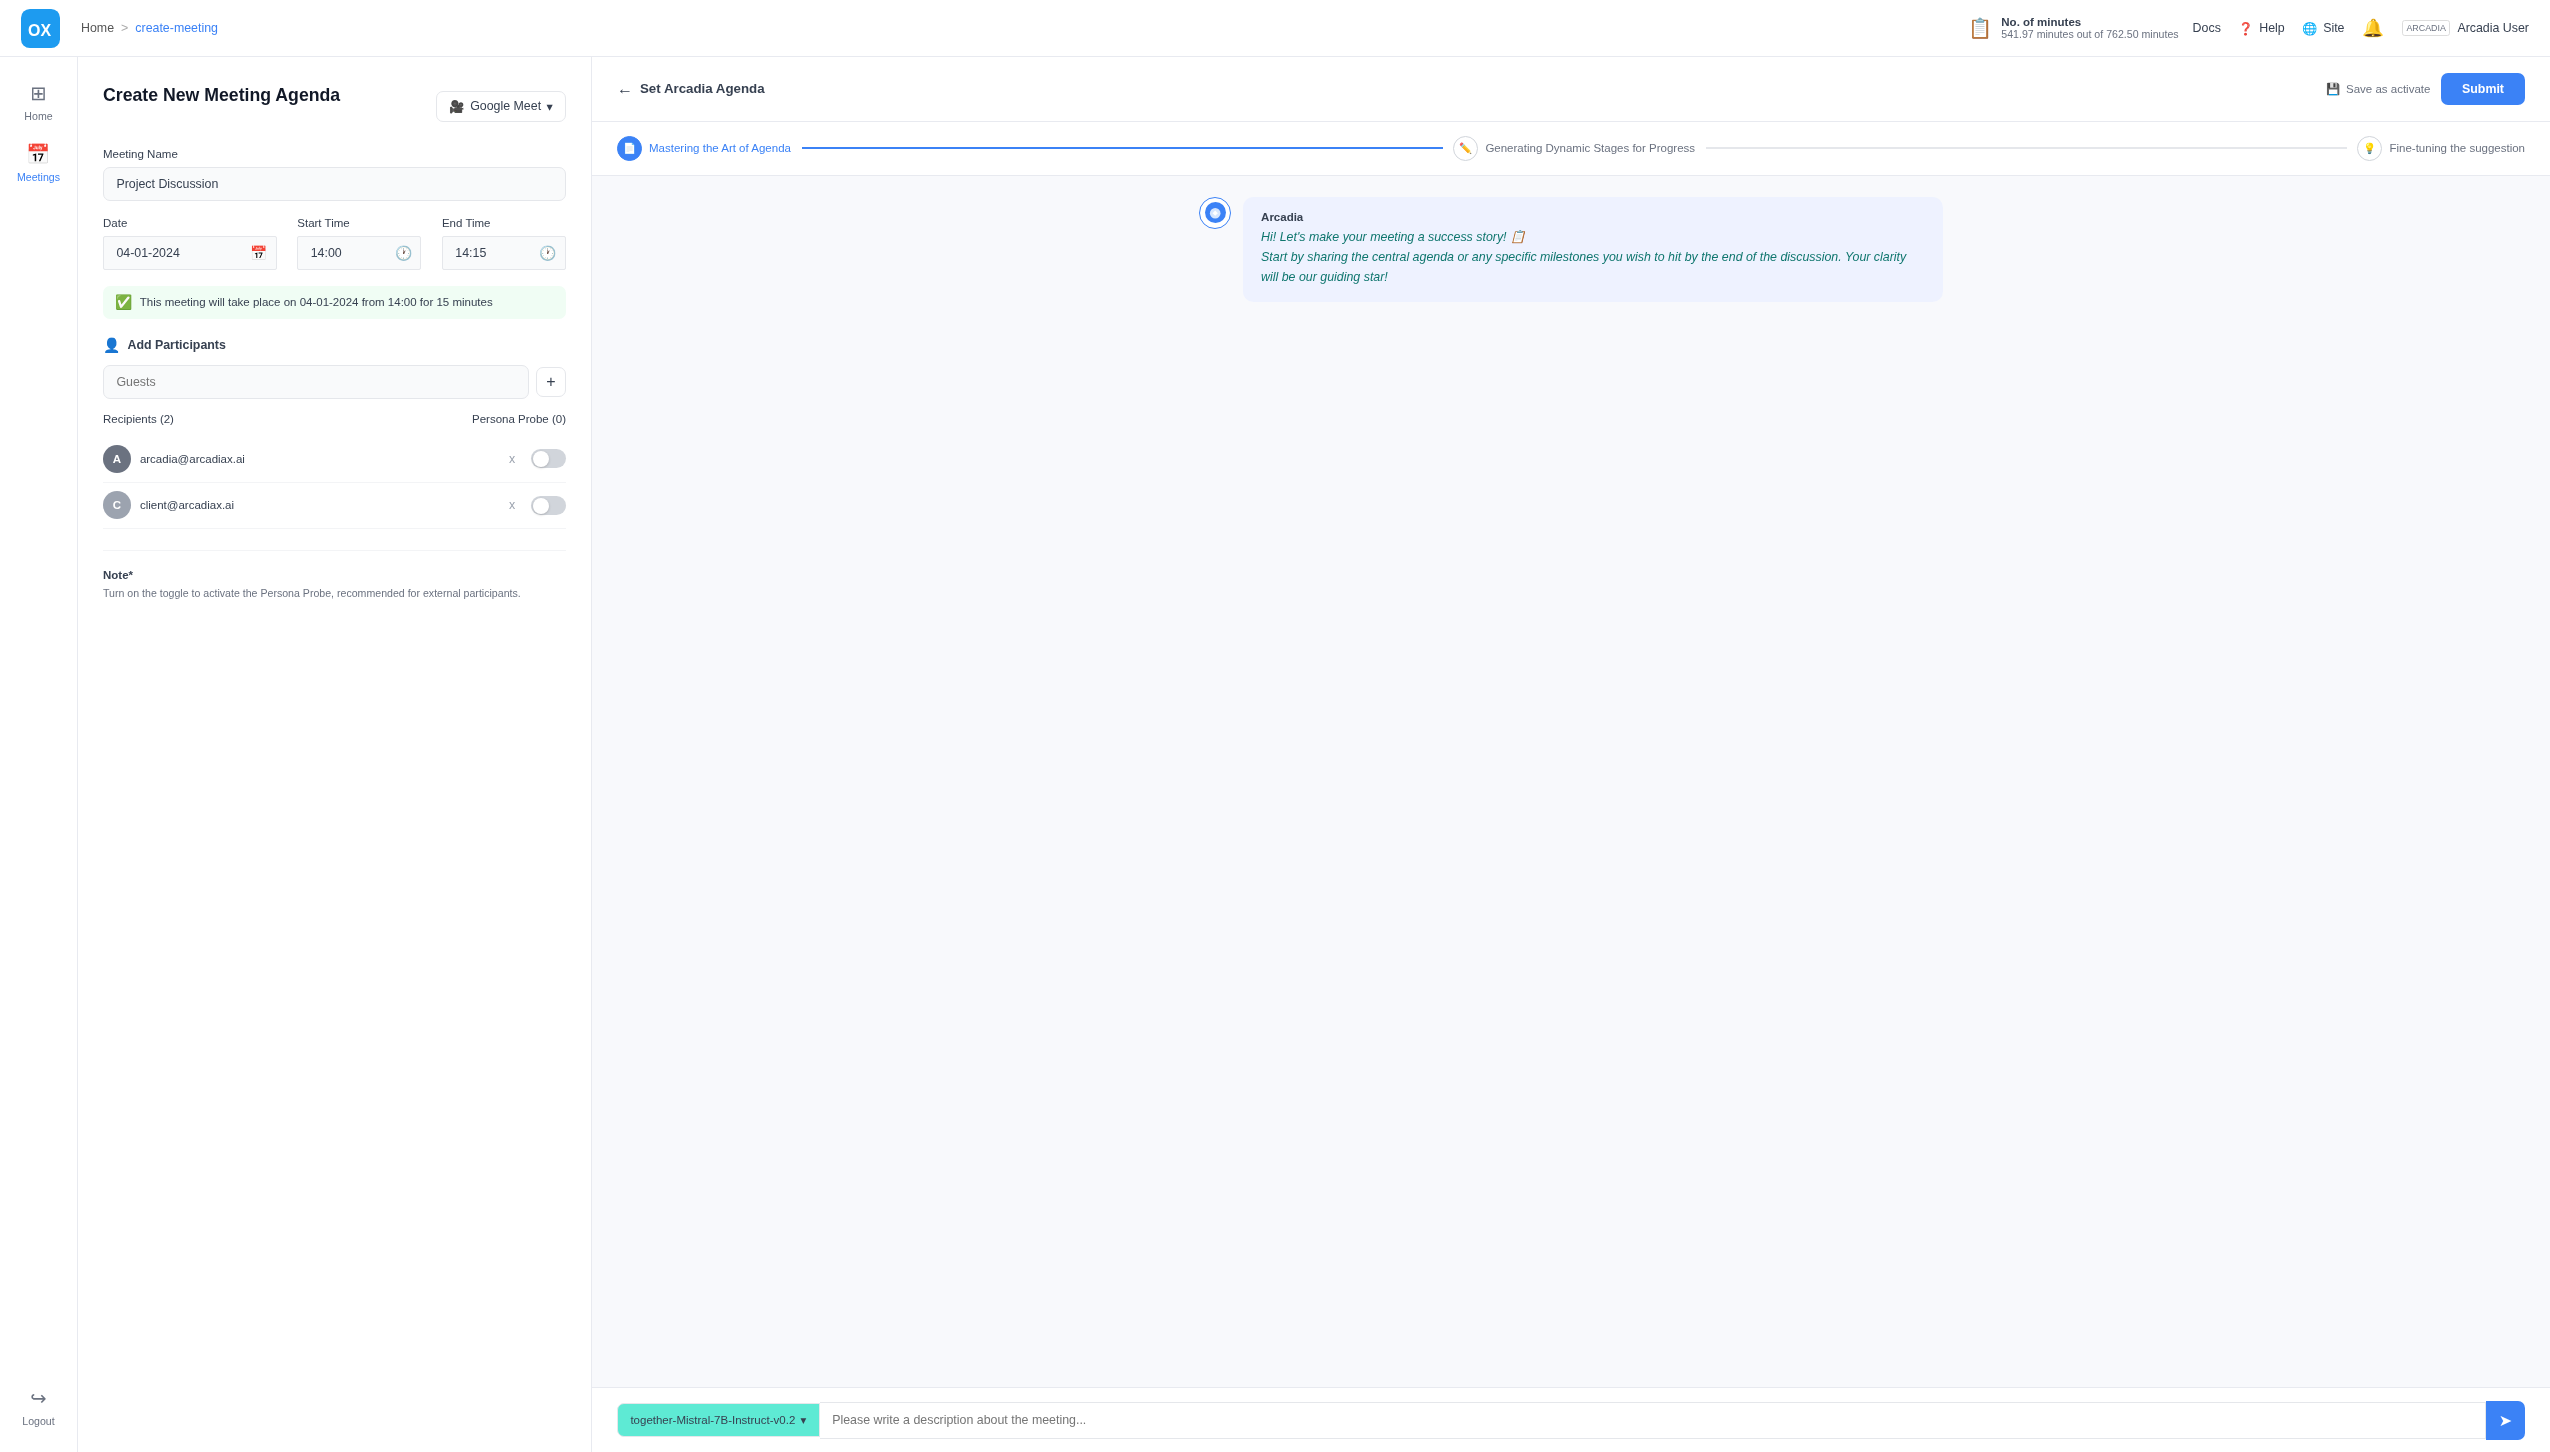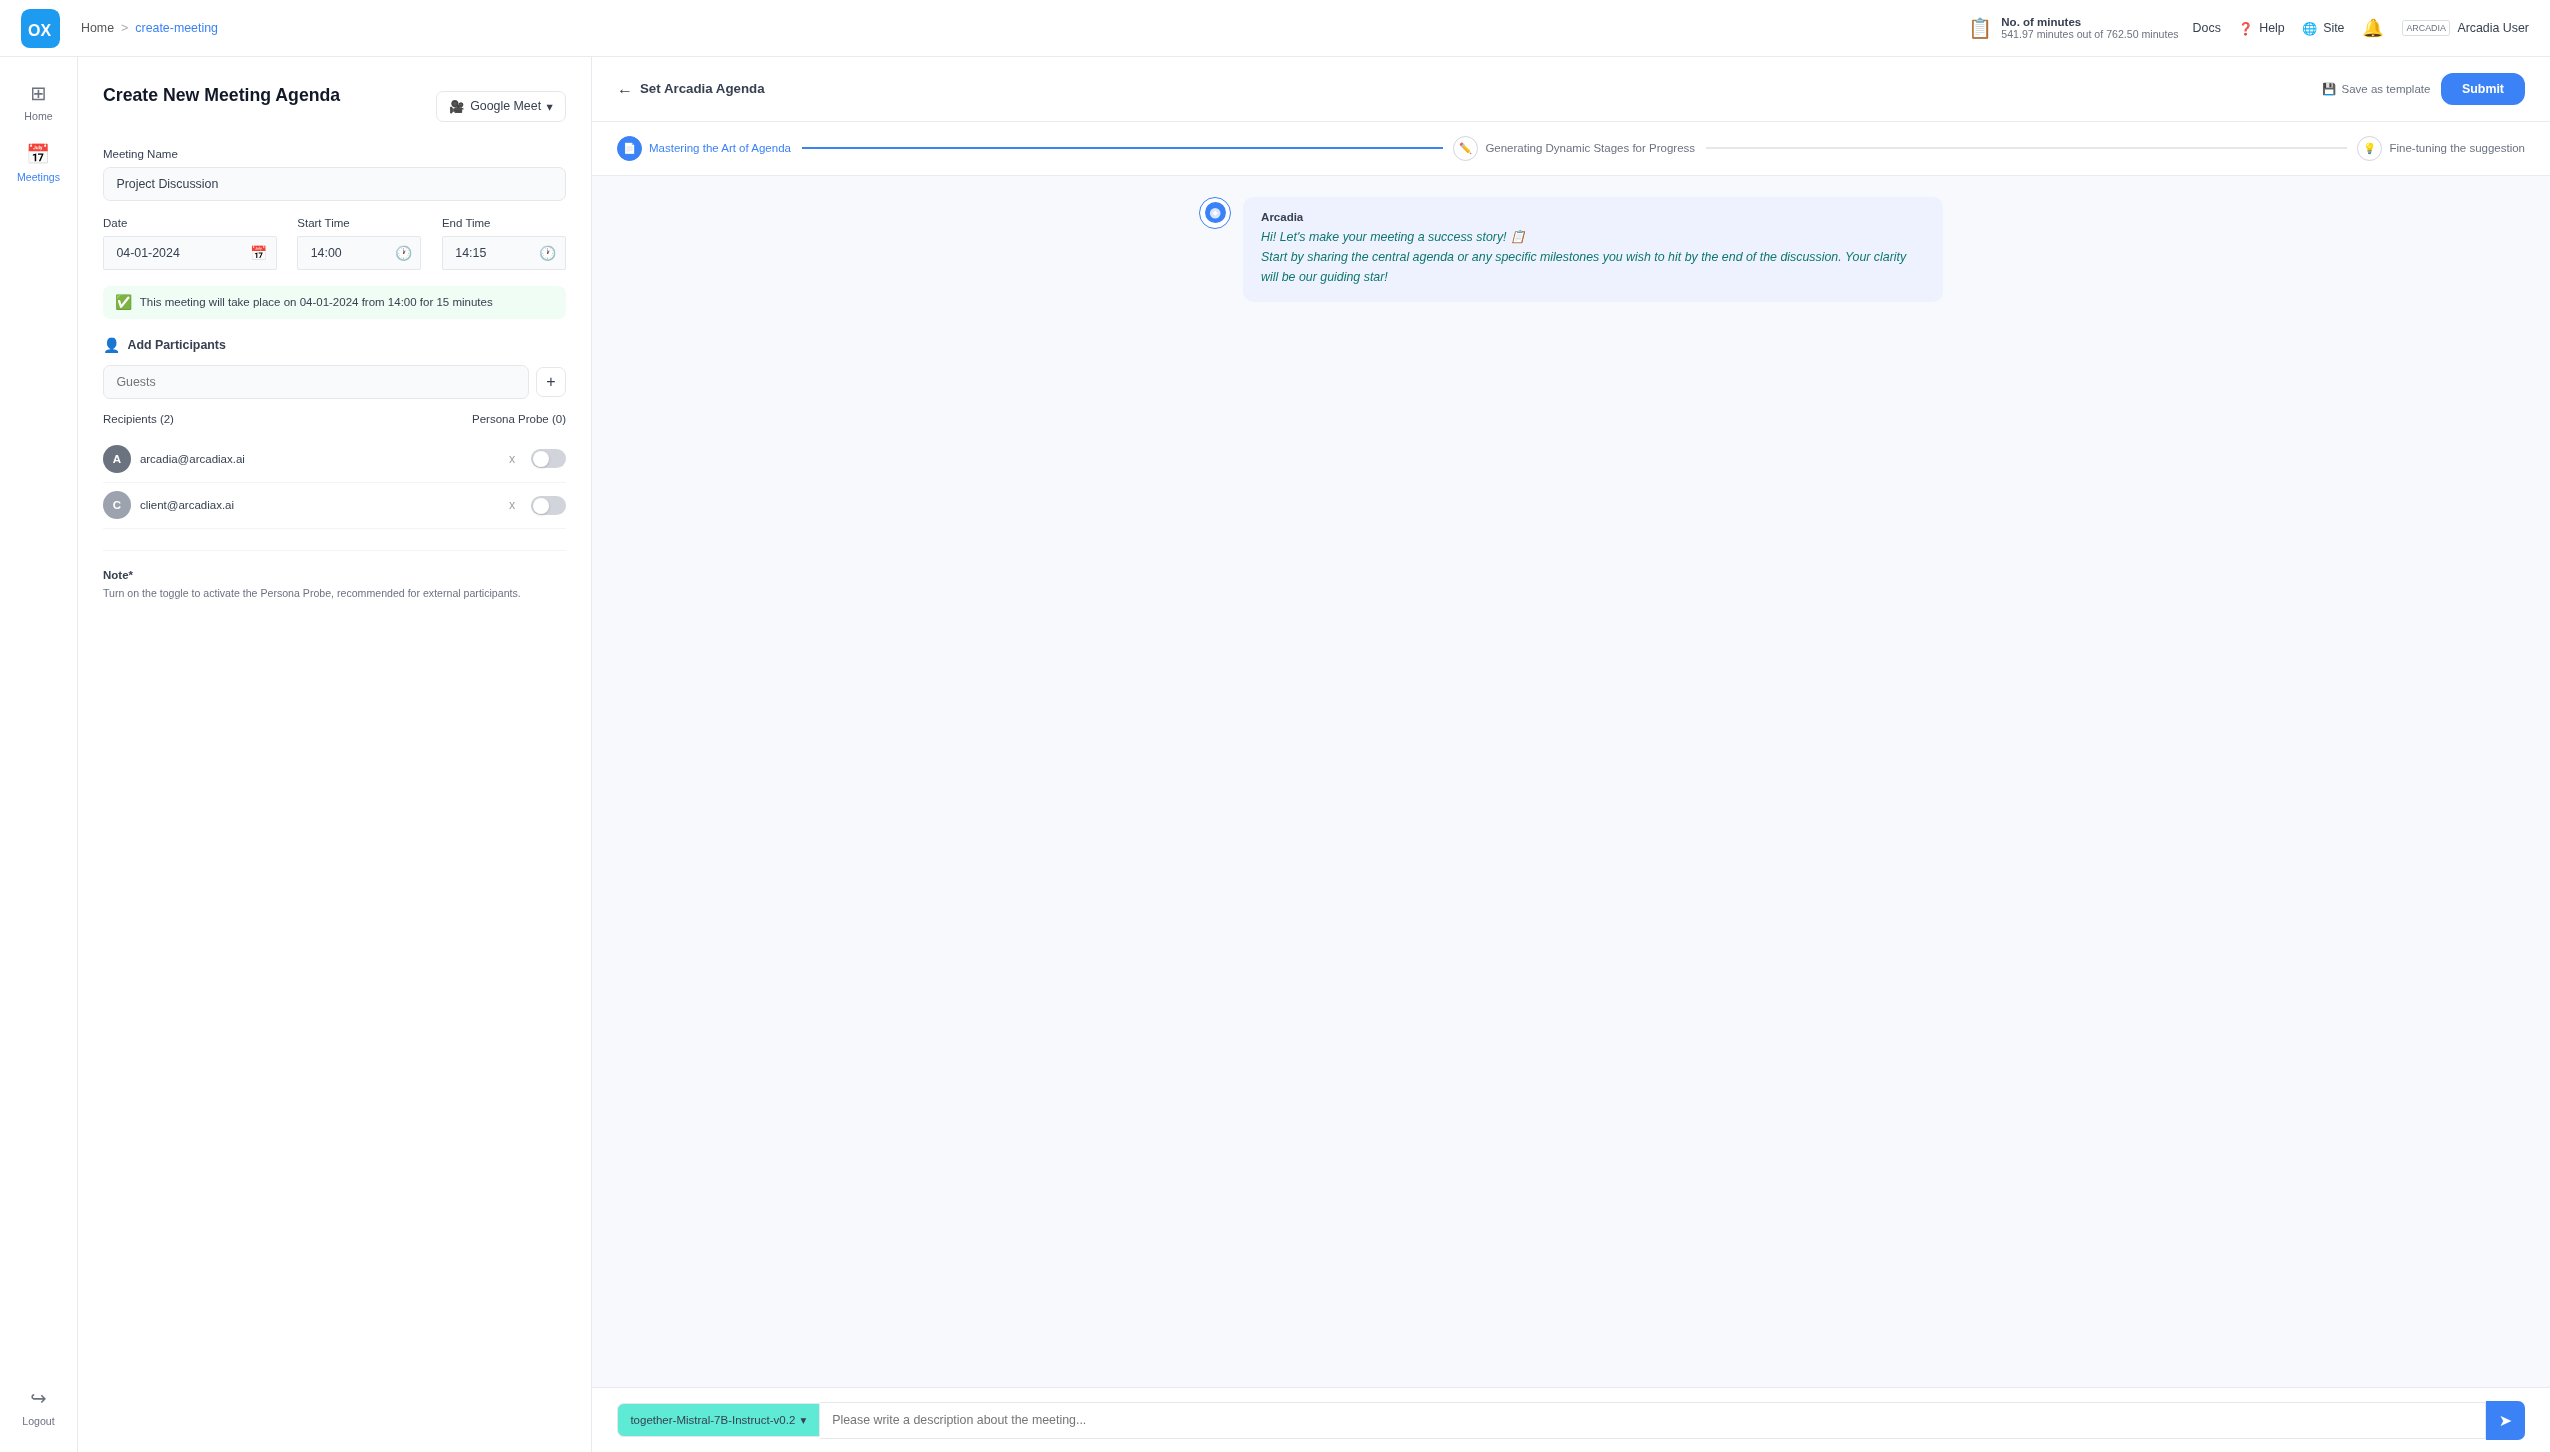--- a/index.html
+++ b/index.html
@@ -148,21 +148,21 @@
       display: flex; align-items: center; justify-content: space-between;
     }
     .back-btn { display: flex; align-items: center; gap: 7px; cursor: pointer; color: #374151; font-size: 13.3px; font-weight: 600; }
     .back-icon { font-size: 16px; color: #374151; }
     .right-header-actions { display: flex; align-items: center; gap: 10.6px; }
     .save-template-btn {
       display: flex; align-items: center; gap: 5.3px;
       color: #6b7280; font-size: 11.5px; cursor: pointer; background: none; border: none;
     }
     .submit-btn {
-      background: #3b82f6; color: #fff; border: none; border-radius: 12px;
+      background: #3b82f6; color: #fff; border: none; border-radius: 7px;
       padding: 8.9px 21px; font-size: 12.4px; font-weight: 600; cursor: pointer;
     }
 
     
     .steps-row {
       padding: 14px 25px; background: #fff; border-bottom: 0.9px solid #e8eaf0;
       display: flex; align-items: center; gap: 0;
     }
     .step {
       display: flex; align-items: center; gap: 7px;
@@ -363,21 +363,21 @@
 
   <div class="right-panel">
     <div class="right-panel-header">
       <div class="back-btn">
         <span class="back-icon">←</span>
         <span>Set Arcadia Agenda</span>
       </div>
       <div class="right-header-actions">
         <button class="save-template-btn">
           <span>💾</span>
-          <span>Save as template</span>
+          <span>Save as activate</span>
         </button>
         <button class="submit-btn">Submit</button>
       </div>
     </div>
 
     <div class="steps-row">
       <div class="step">
         <div class="step-circle active">
           <span>📄</span>
         </div>

